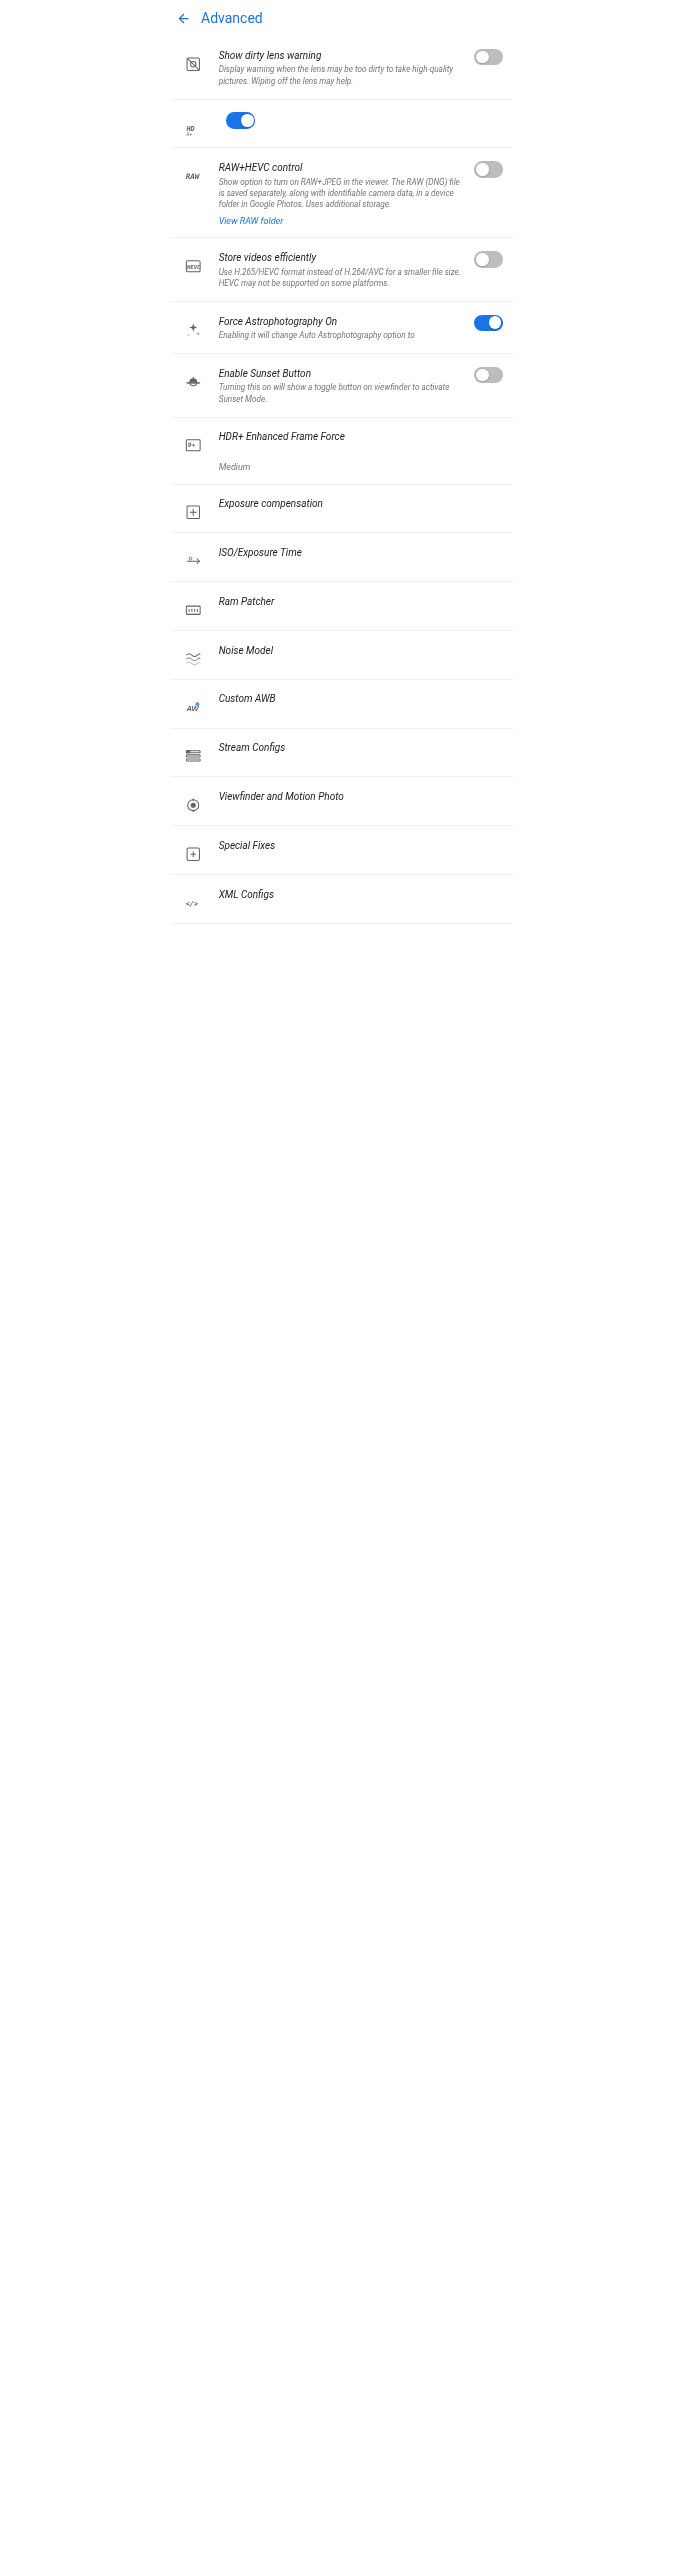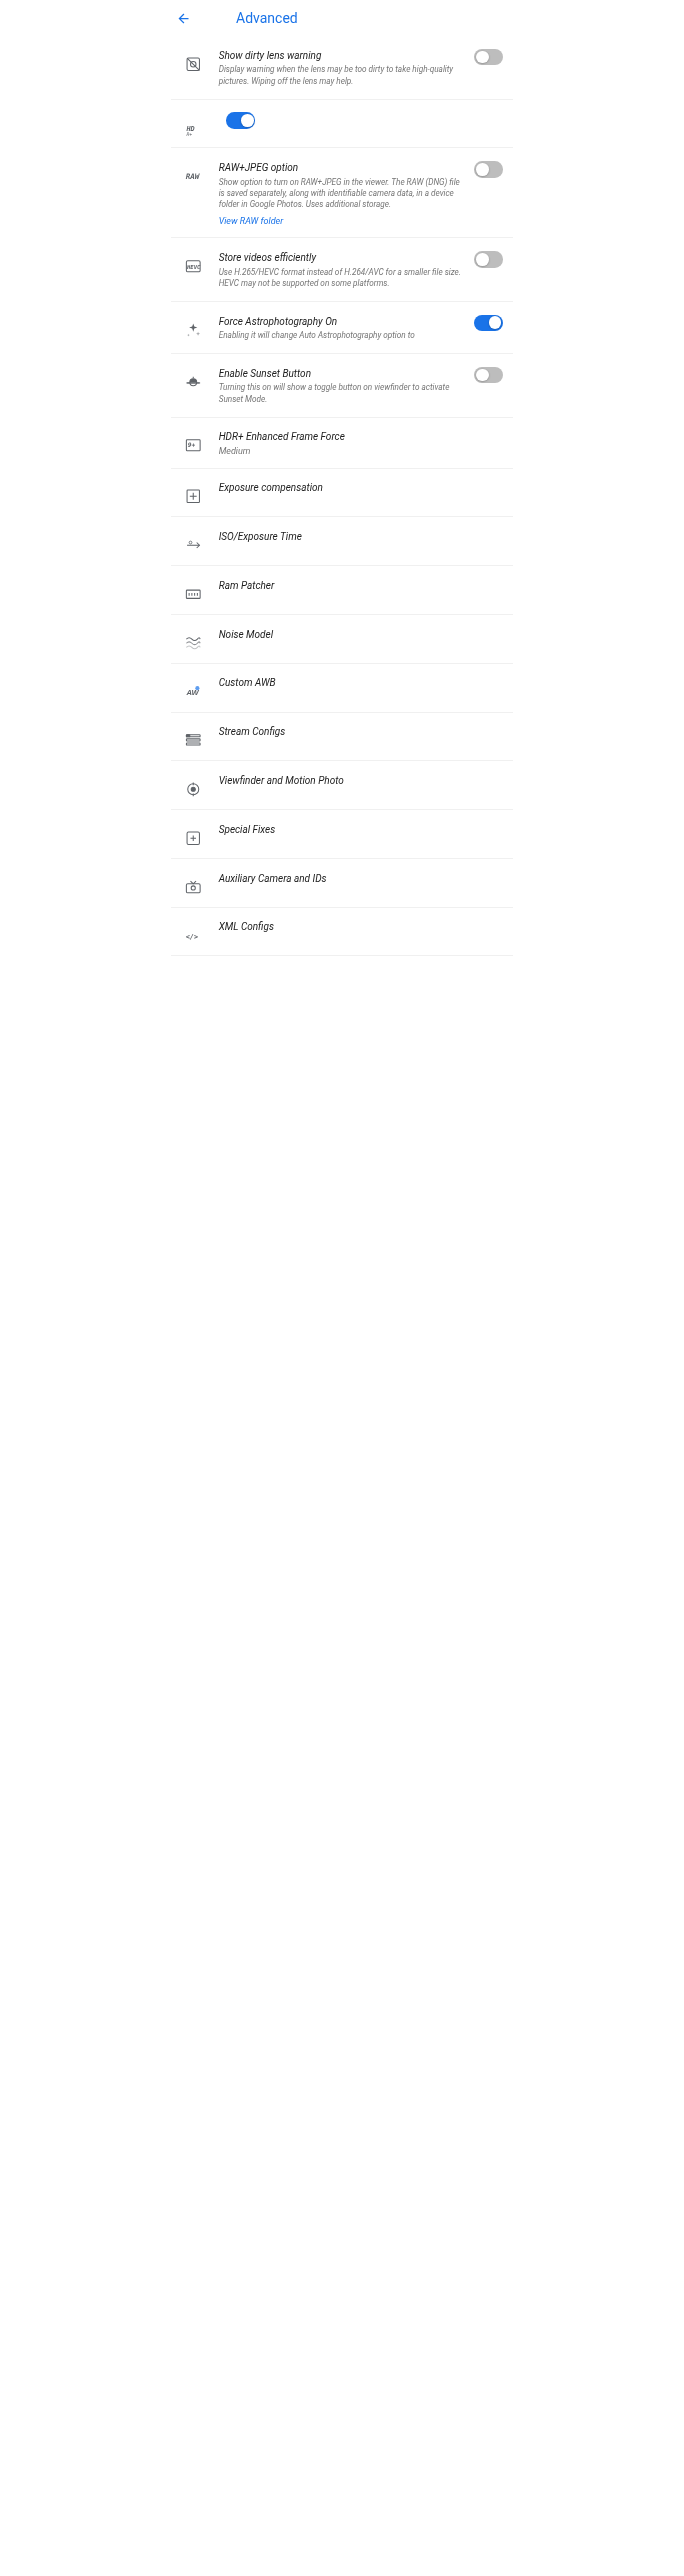--- a/index.html
+++ b/index.html
@@ -17,21 +17,20 @@
     }
 
     .header {
       display: flex;
       align-items: center;
       padding: 10px 10px 10px 5px;
       background: #ffffff;
       position: sticky;
       top: 0;
       z-index: 10;
-      gap: 35px;
     }
 
     .back-arrow {
       color: #1a73e8;
       font-size: 15px;
       margin-right: 10px;
       cursor: pointer;
       display: flex;
       align-items: center;
     }
@@ -134,21 +133,21 @@
       left: 1.9px;
     }
 
     .toggle.on .toggle-knob {
       left: 14.6px;
     }
 
     .setting-value {
       font-size: 9px;
       color: #757575;
-      margin-top: 3px;
+      margin-top: 19px;
     }
 
     
     .icon-svg {
       width: 16.5px;
       height: 16.5px;
     }
   </style>
 </head>
 <body>
@@ -194,21 +193,21 @@
         </div>
       </div>
     </div>
     <div class="setting-item">
       <div class="setting-icon">
         <svg class="icon-svg" viewBox="0 0 24 24" style="font-size:22px">
           <text x="1" y="16" font-size="11" font-weight="bold" fill="#5f6368" font-family="monospace">RAW</text>
         </svg>
       </div>
       <div class="setting-content">
-        <div class="setting-title">RAW+JPEG option</div>
+        <div class="setting-title">RAW+HEVC control</div>
         <div class="setting-description">Show option to turn on RAW+JPEG in the viewer. The RAW (DNG) file is saved separately, along with identifiable camera data, in a device folder in Google Photos. Uses additional storage.</div>
         <a class="setting-link">View RAW folder</a>
       </div>
       <div class="setting-toggle">
         <div class="toggle off">
           <div class="toggle-knob"></div>
         </div>
       </div>
     </div>
     <div class="setting-item">
@@ -373,32 +372,20 @@
           <line x1="12" y1="8" x2="12" y2="16"></line>
           <line x1="8" y1="12" x2="16" y2="12"></line>
         </svg>
       </div>
       <div class="setting-content">
         <div class="setting-title">Special Fixes</div>
       </div>
     </div>
     <div class="setting-item">
       <div class="setting-icon">
-        <svg class="icon-svg" viewBox="0 0 24 24" fill="none" stroke="#5f6368" stroke-width="1.5">
-          <path d="M20 7H4a2 2 0 00-2 2v9a2 2 0 002 2h16a2 2 0 002-2V9a2 2 0 00-2-2z"></path>
-          <path d="M16 3l-4 4-4-4"></path>
-          <circle cx="12" cy="13" r="3"></circle>
-        </svg>
-      </div>
-      <div class="setting-content">
-        <div class="setting-title">Auxiliary Camera and IDs</div>
-      </div>
-    </div>
-    <div class="setting-item">
-      <div class="setting-icon">
         <svg class="icon-svg" viewBox="0 0 24 24" fill="#5f6368" style="font-size:22px">
           <text x="1" y="16" font-size="10" font-weight="bold" font-family="monospace" fill="#5f6368">&lt;/&gt;</text>
         </svg>
       </div>
       <div class="setting-content">
         <div class="setting-title">XML Configs</div>
       </div>
     </div>
   </div>
 

